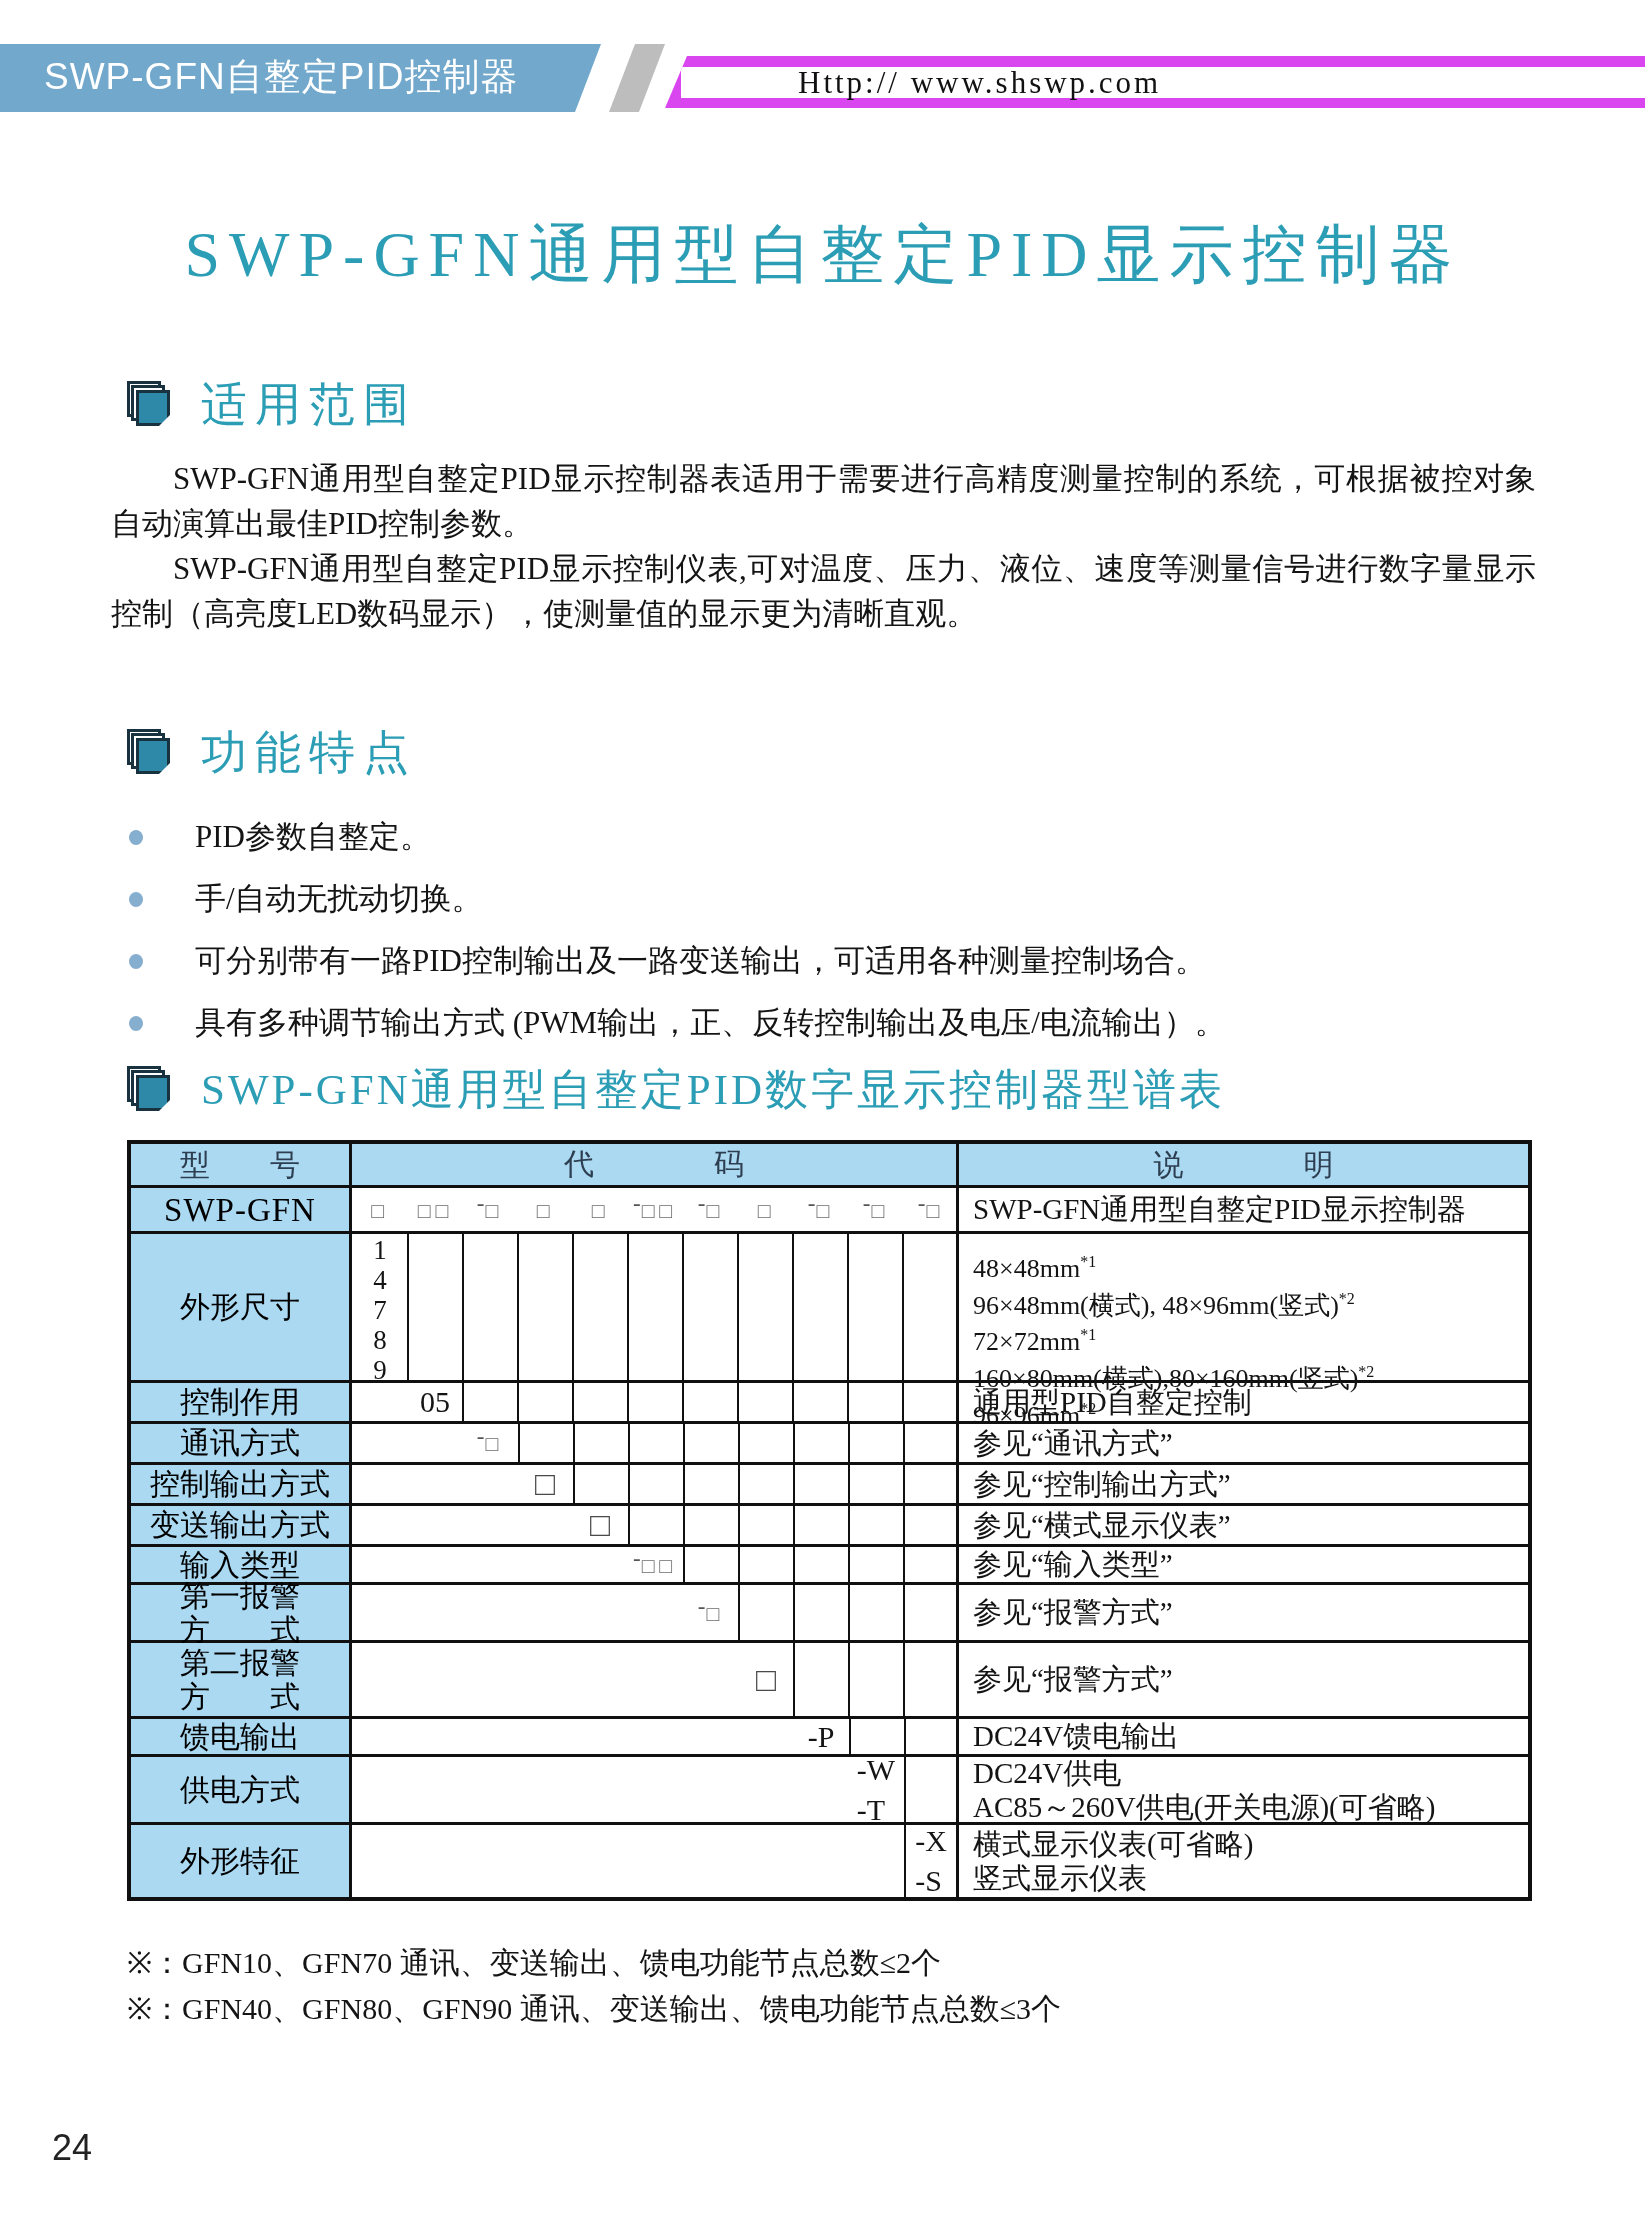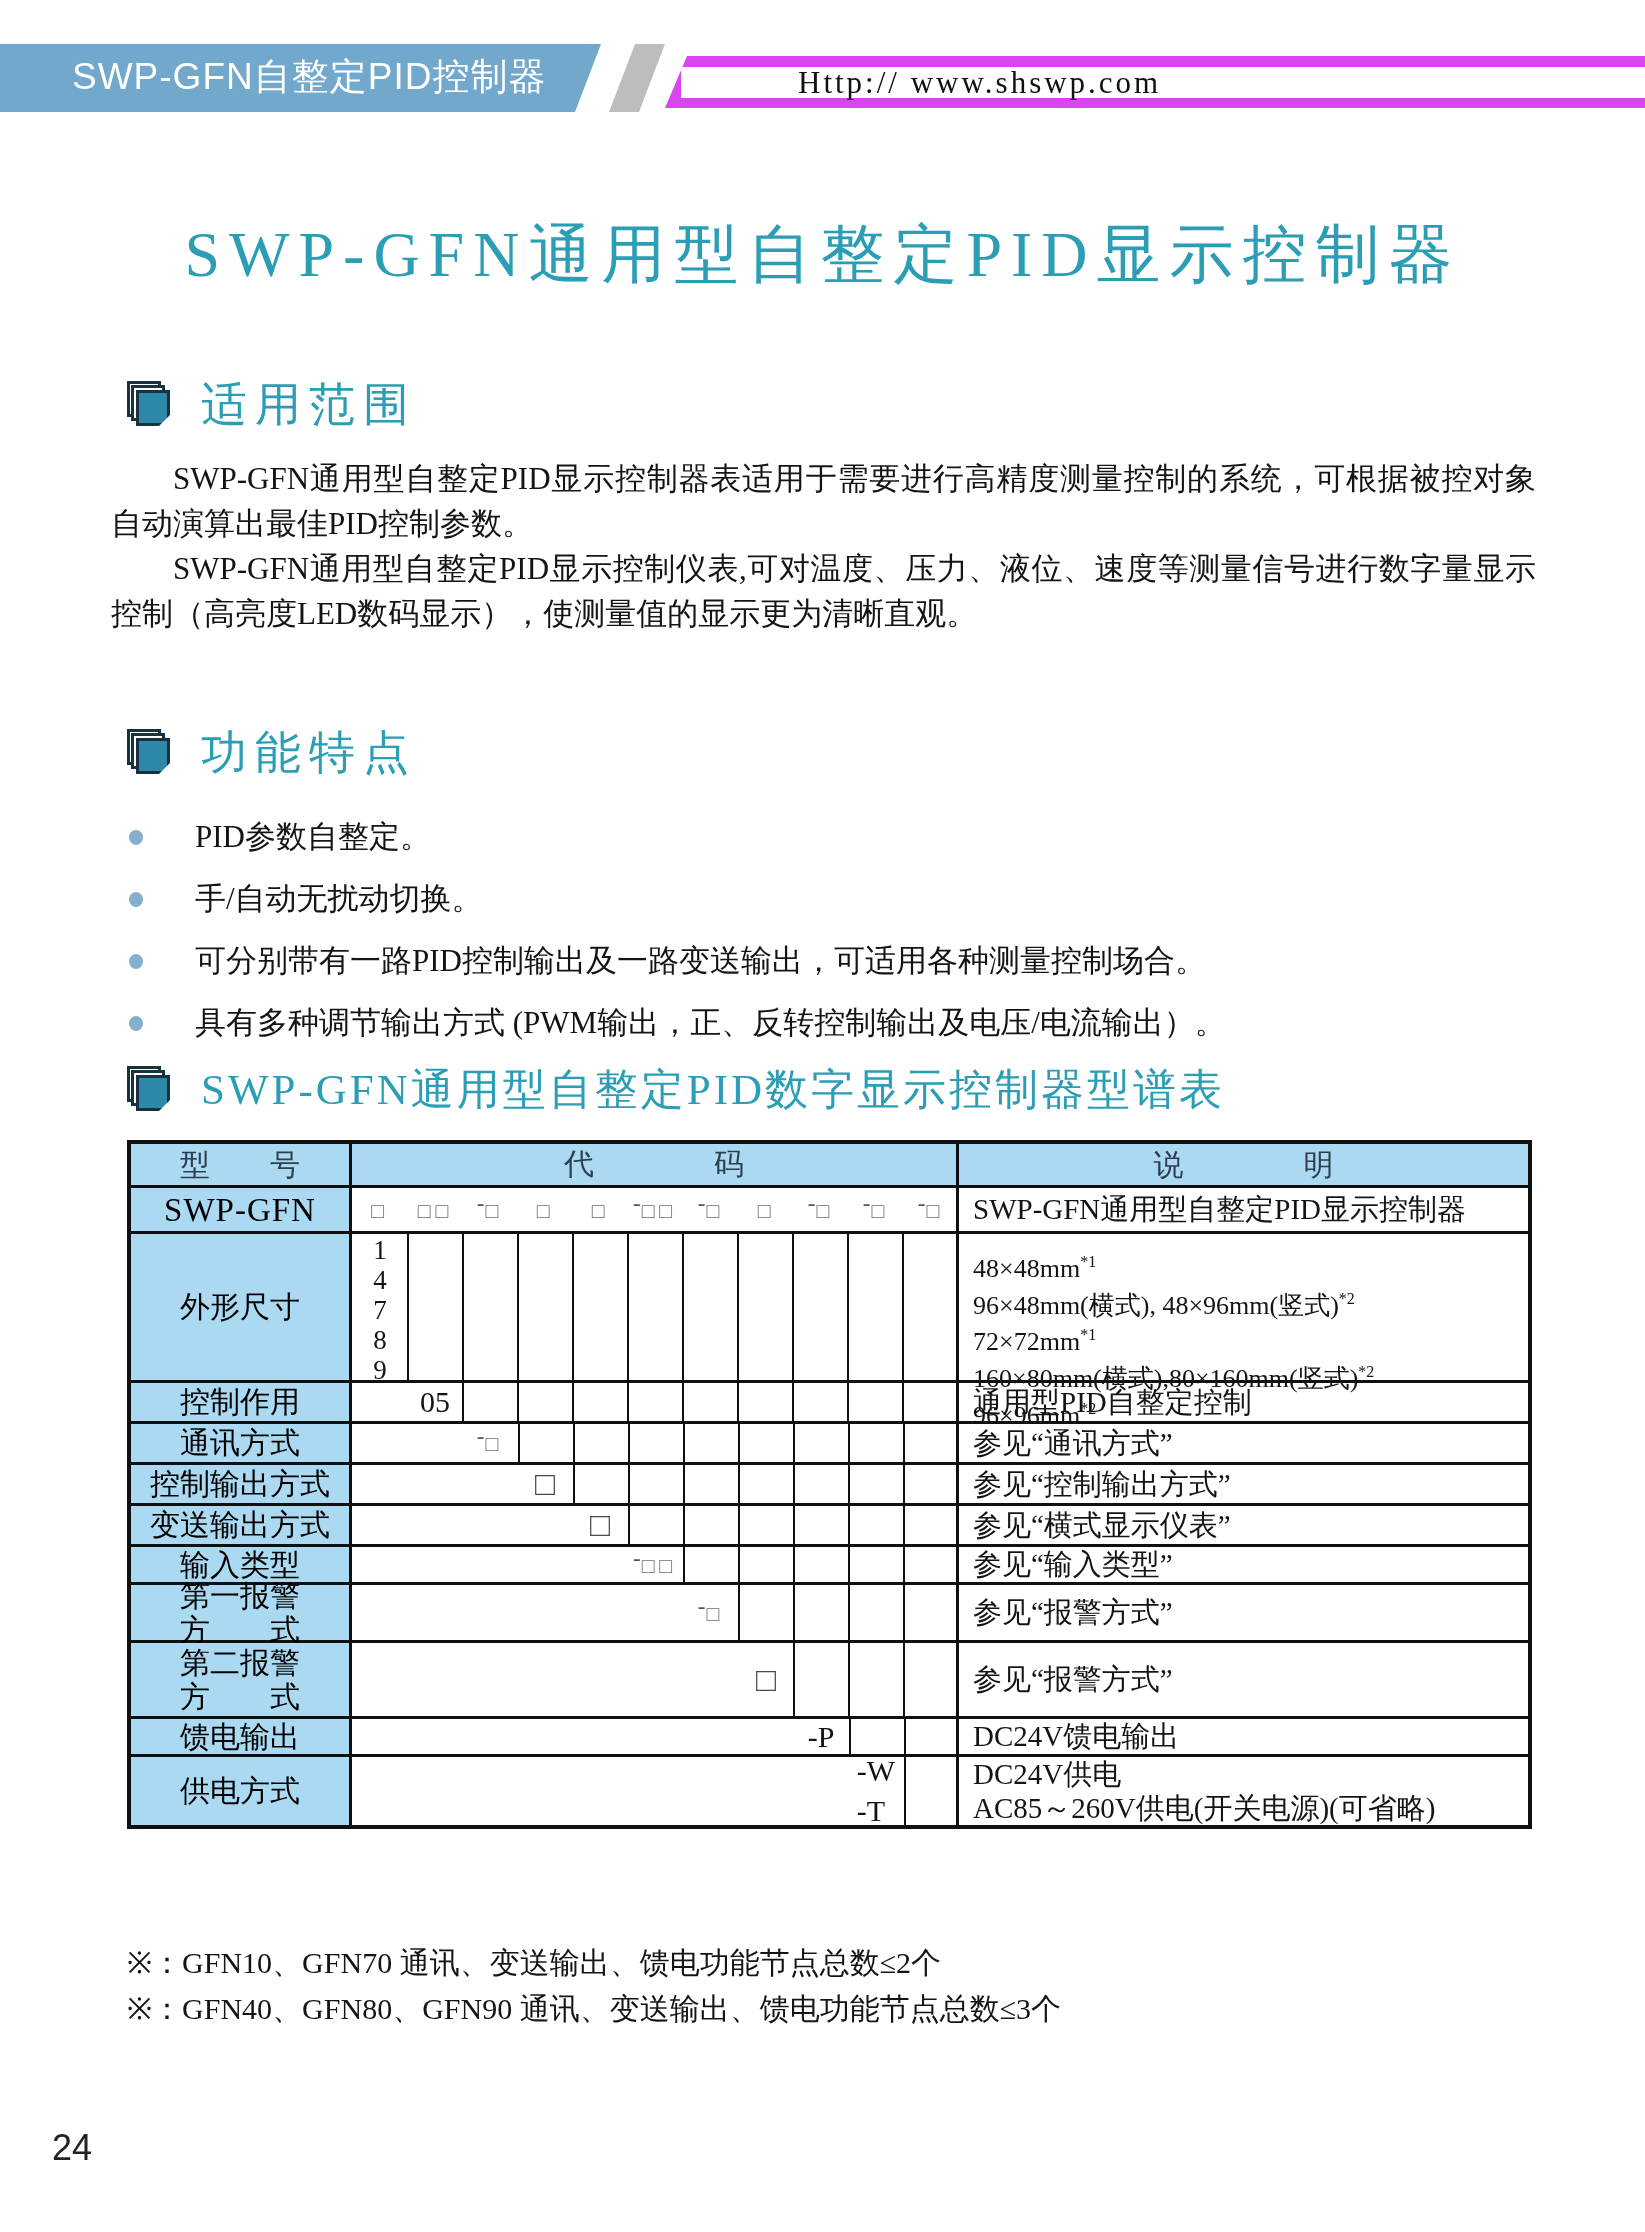--- a/index.html
+++ b/index.html
@@ -9,21 +9,21 @@
     background:#ffffff; overflow:hidden;
     font-family:"Liberation Serif","DejaVu Serif",serif; color:#1a1a1a;
   }
 
   
   .hdr-blue {
     position:absolute; left:0; top:44px; width:601px; height:68px;
     background:#71a8cb; color:#fff;
     clip-path:polygon(0 0,100% 0,calc(100% - 26px) 100%,0 100%);
     font-family:"Liberation Sans","DejaVu Sans",sans-serif;
-    font-size:37px; line-height:66px; padding-left:72px; letter-spacing:1px;
+    font-size:37px; line-height:66px; padding-left:44px; letter-spacing:1px;
     white-space:nowrap;
   }
   .hdr-stripe {
     position:absolute; left:609px; top:44px; width:56px; height:68px;
     background:#bdbdbd;
     clip-path:polygon(26px 0,100% 0,calc(100% - 26px) 100%,0 100%);
   }
   .hdr-bar {
     position:absolute; left:665px; top:56px; width:981px; height:52px;
     background:#d946ef;
@@ -321,20 +321,34 @@
           <i>-W</i>
           <i>-T</i>
         </span>
       </div>
       <div class="c-desc multi2">
         <div>DC24V供电</div>
         <div>AC85～260V供电(开关电源)(可省略)</div>
       </div>
     </div>
 
+    <div class="t-row" style="height:72px">
+      <div class="c-label">外形特征</div>
+      <div class="c-code">
+        <div class="vgrid" style="left:552px"></div>
+        <span class="val stack" style="left:579px">
+          <i>-X</i>
+          <i>-S</i>
+        </span>
+      </div>
+      <div class="c-desc multi2">
+        <div>横式显示仪表(可省略)</div>
+        <div>竖式显示仪表</div>
+      </div>
+    </div>
 
   </div>
 
   <div class="footnotes">
     <div>※：GFN10、GFN70 通讯、变送输出、馈电功能节点总数≤2个</div>
     <div>※：GFN40、GFN80、GFN90 通讯、变送输出、馈电功能节点总数≤3个</div>
   </div>
 
   <div class="page-num">24</div>
 

